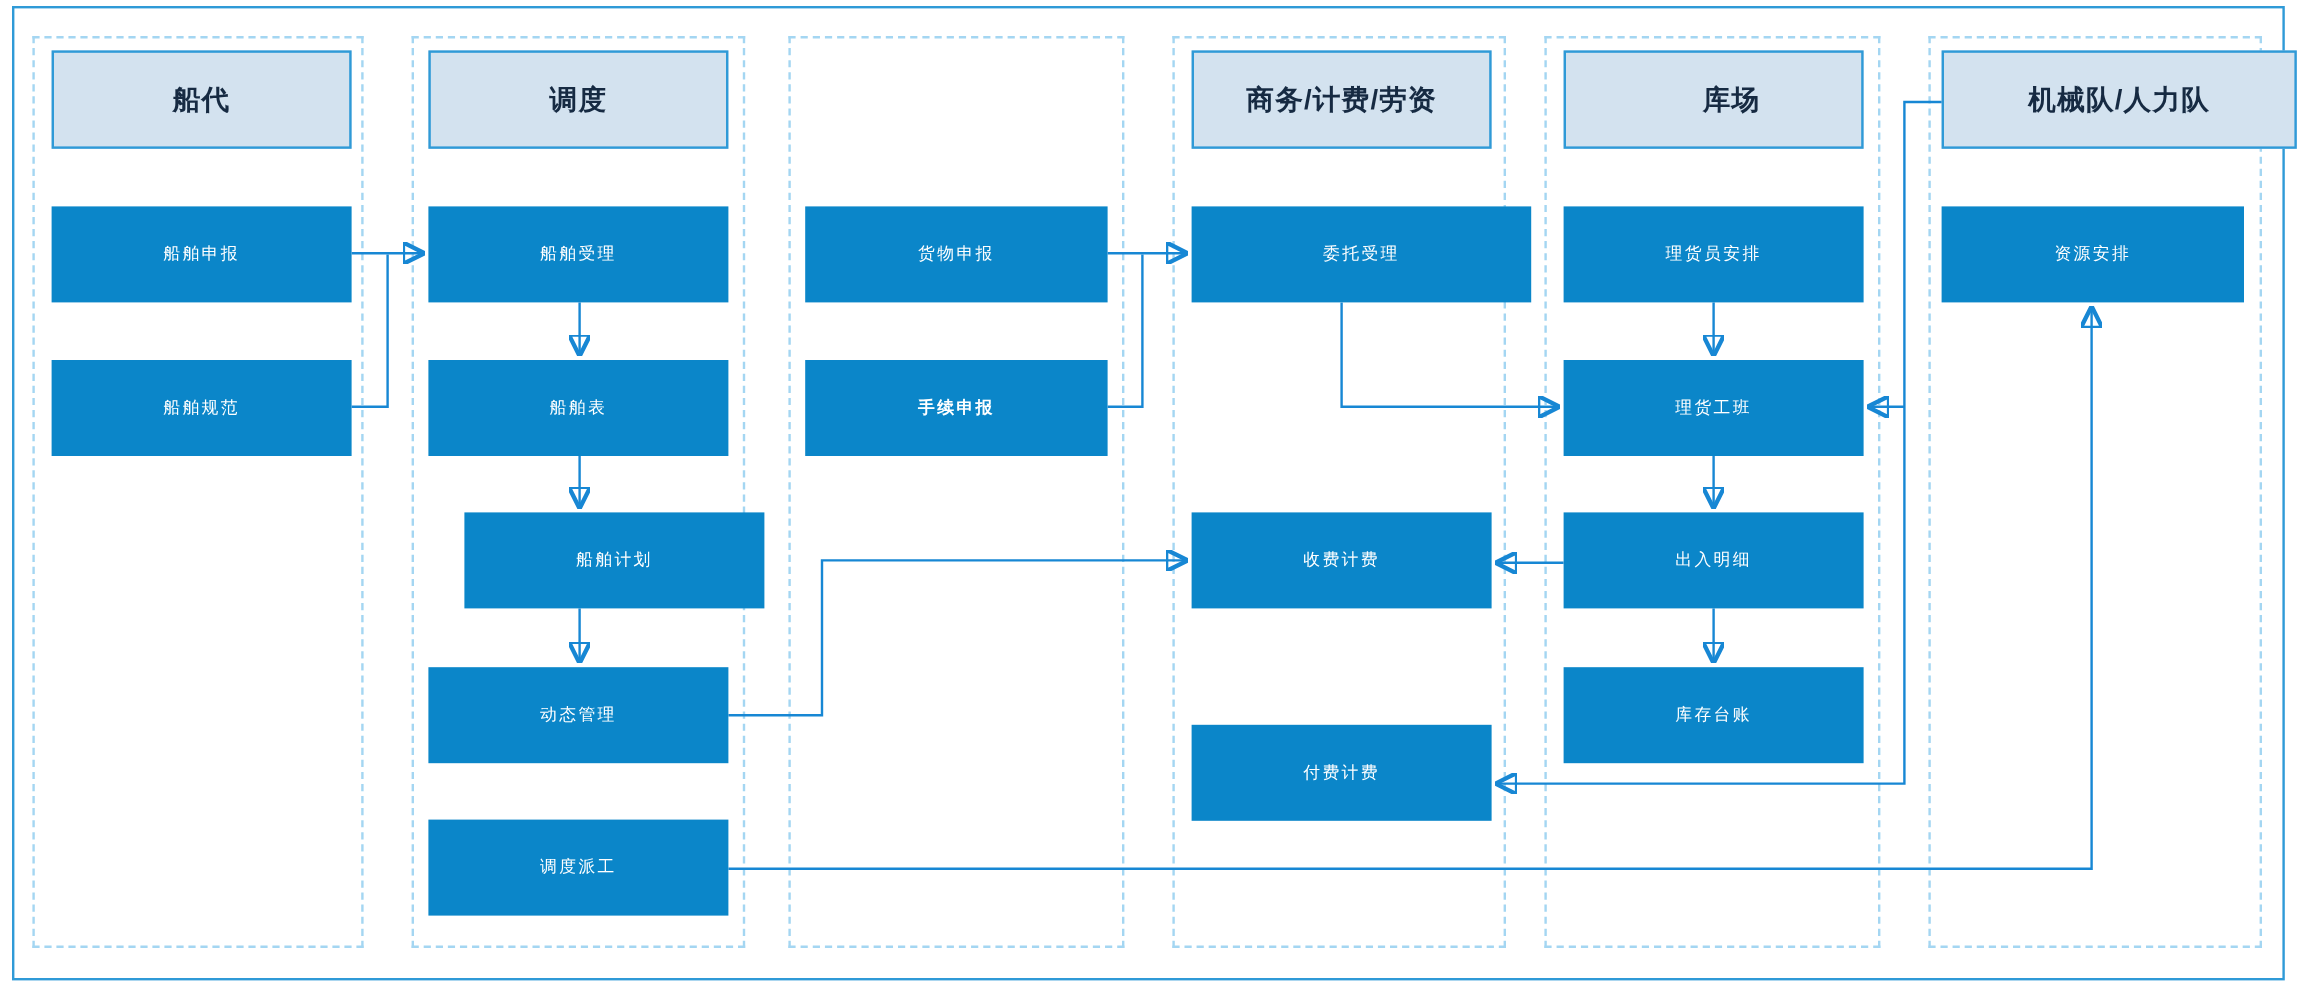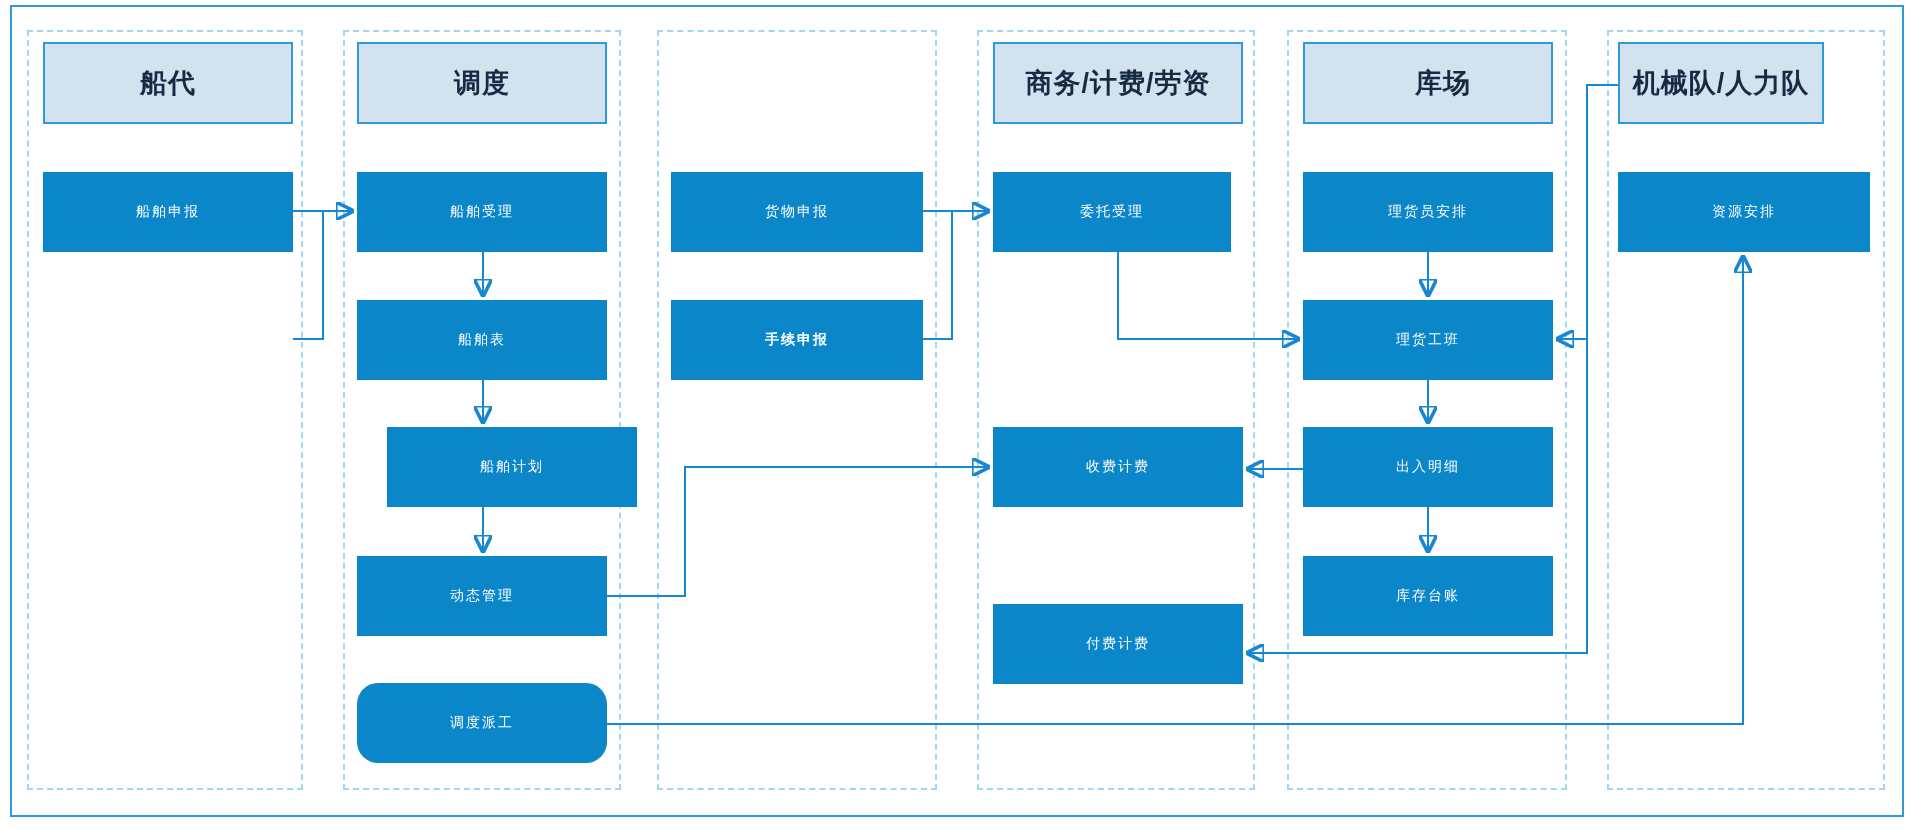--- a/index.html
+++ b/index.html
@@ -23,21 +23,21 @@
     border:2px solid var(--frame);box-sizing:border-box;background:var(--bg);
   }
   .lane{
     position:absolute;top:30px;height:760px;
     border:2px dashed var(--dashed);box-sizing:border-box;
   }
   .hdr{
     position:absolute;top:42px;height:82px;
     background:var(--header-fill);border:2px solid var(--header-border);box-sizing:border-box;
     display:flex;align-items:center;justify-content:center;
-    font-size:27px;font-weight:bold;color:var(--header-text);letter-spacing:1px;
+    font-size:23px;font-weight:bold;color:var(--header-text);letter-spacing:1px;
     white-space:nowrap;
   }
   .node{
     position:absolute;height:80px;background:var(--box-blue);
     display:flex;align-items:center;justify-content:center;
     font-size:14px;color:var(--node-text);letter-spacing:2px;white-space:nowrap;text-align:right;
   }
   svg.wires{position:absolute;left:0;top:0;width:1920px;height:830px;pointer-events:none;}
   svg.wires path{stroke:var(--line-blue);stroke-width:2;fill:none;}
 </style>
@@ -51,34 +51,35 @@
   <div class="lane" style="left:343px;width:278px;"></div>
   <div class="lane" style="left:657px;width:280px;"></div>
   <div class="lane" style="left:977px;width:278px;"></div>
   <div class="lane" style="left:1287px;width:280px;"></div>
   <div class="lane" style="left:1607px;width:278px;"></div>
 
   <div class="hdr" style="left:43px;width:250px;">船代</div>
   <div class="hdr" style="left:357px;width:250px;">调度</div>
   <div class="hdr" style="left:993px;width:250px;">商务/计费/劳资</div>
   <div class="hdr" style="left:1303px;width:250px;padding-left:30px;">库场</div>
-  <div class="hdr" style="left:1618px;width:206px;">机械队/人力队</div>
+  <div class="hdr" style="left:1618px;width:296px;">机械队/人力队</div>
 
   <div class="node" style="left:43px;top:172px;width:250px;">船舶申报</div>
+  <div class="node" style="left:43px;top:300px;width:250px;">船舶规范</div>
 
   <div class="node" style="left:357px;top:172px;width:250px;">船舶受理</div>
   <div class="node" style="left:357px;top:300px;width:250px;">船舶表</div>
   <div class="node" style="left:357px;top:427px;width:250px;margin-left:30px;">船舶计划</div>
   <div class="node" style="left:357px;top:556px;width:250px;">动态管理</div>
-  <div class="node" style="left:357px;top:683px;width:250px;border-radius:21px;">调度派工</div>
+  <div class="node" style="left:357px;top:683px;width:250px;">调度派工</div>
 
   <div class="node" style="left:671px;top:172px;width:252px;">货物申报</div>
   <div class="node" style="left:671px;top:300px;width:252px;font-weight:bold;">手续申报</div>
 
-  <div class="node" style="left:993px;top:172px;width:238px;">委托受理</div>
+  <div class="node" style="left:993px;top:172px;width:283px;">委托受理</div>
   <div class="node" style="left:993px;top:427px;width:250px;">收费计费</div>
   <div class="node" style="left:993px;top:604px;width:250px;">付费计费</div>
 
   <div class="node" style="left:1303px;top:172px;width:250px;">理货员安排</div>
   <div class="node" style="left:1303px;top:300px;width:250px;">理货工班</div>
   <div class="node" style="left:1303px;top:427px;width:250px;">出入明细</div>
   <div class="node" style="left:1303px;top:556px;width:250px;">库存台账</div>
 
   <div class="node" style="left:1618px;top:172px;width:252px;">资源安排</div>
 

